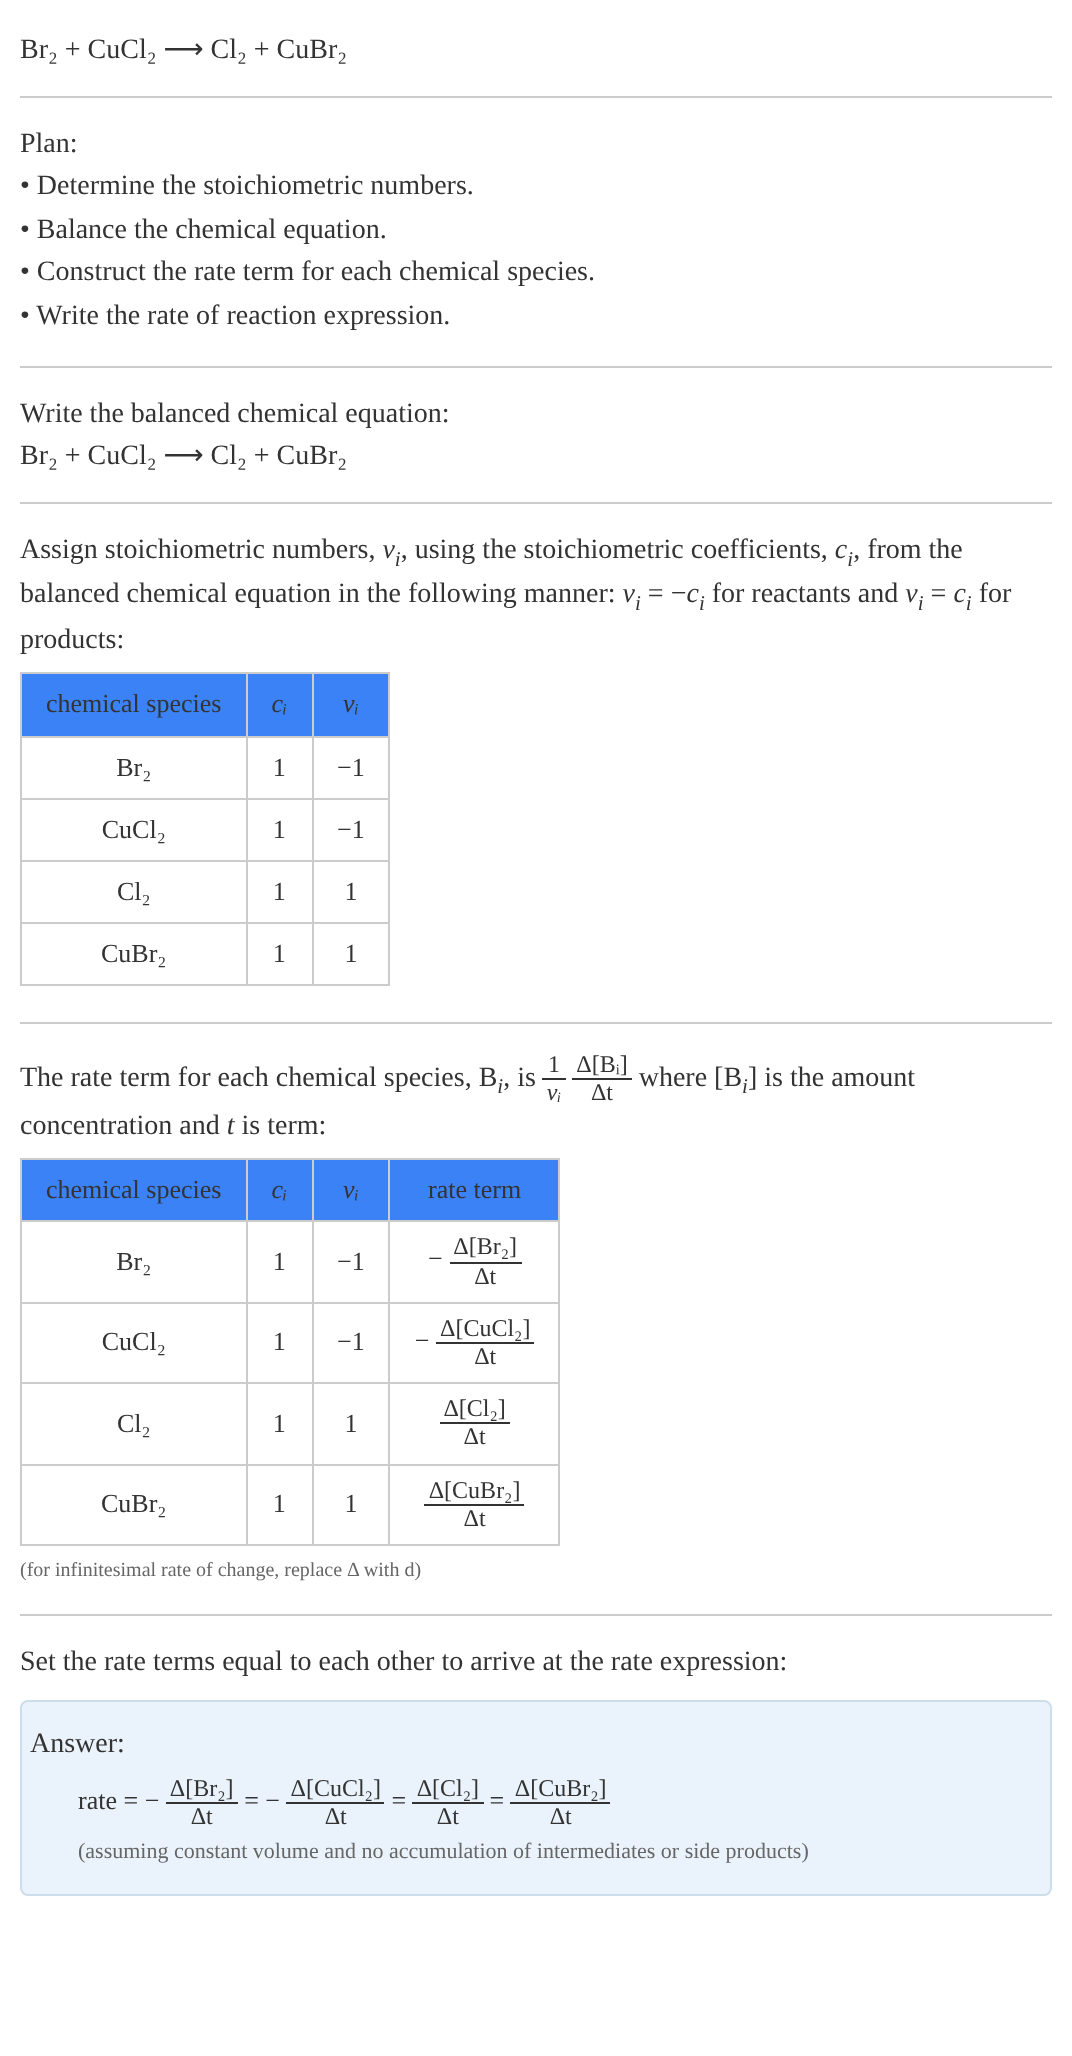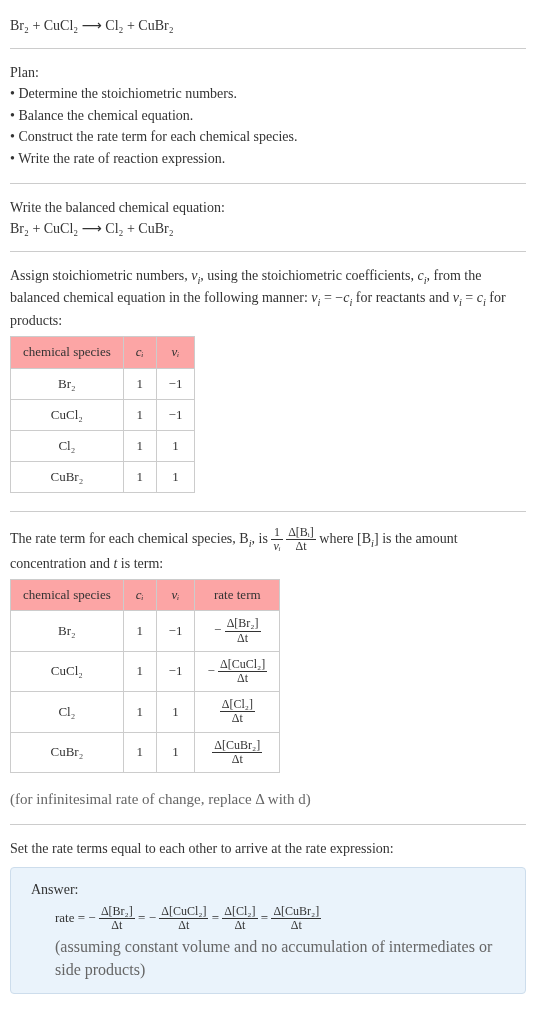--- a/index.html
+++ b/index.html
@@ -21,32 +21,32 @@
   border-collapse: collapse;
   margin: 6px 0;
 }
 table.data td, table.data th {
   border: 1px solid #ccc;
   padding: 6px 12px;
   text-align: center;
   font-weight: normal;
   font-size: 13px;
 }
-table.data th { background: #fca5a5; }
-.small-note { font-size: 15px; color: #666; margin-top: 16px; }
+table.data th { background: #3b82f6; }
+.small-note { font-size: 10px; color: #666; margin-top: 6px; }
 .answer-box {
   background: #eaf3fb;
   border: 1px solid #cdddec;
   border-radius: 4px;
-  padding: 10px 20px;
+  padding: 10px 4px;
   margin-top: 8px;
 }
 .answer-box .label { font-size: 14px; margin-bottom: 6px; }
 .answer-box .rate { font-size: 13px; margin-left: 24px; }
-.answer-box .assume { font-size: 16px; color: #666; margin-left: 24px; margin-top: 4px; }
+.answer-box .assume { font-size: 11px; color: #666; margin-left: 24px; margin-top: 4px; }
 .frac {
   display: inline-block;
   vertical-align: middle;
   text-align: center;
   font-size: 12px;
   line-height: 1.1;
 }
 .frac .num { display: block; border-bottom: 1px solid #333; padding: 0 2px; }
 .frac .den { display: block; padding: 0 2px; }
 .inline { display: inline-block; vertical-align: middle; }

